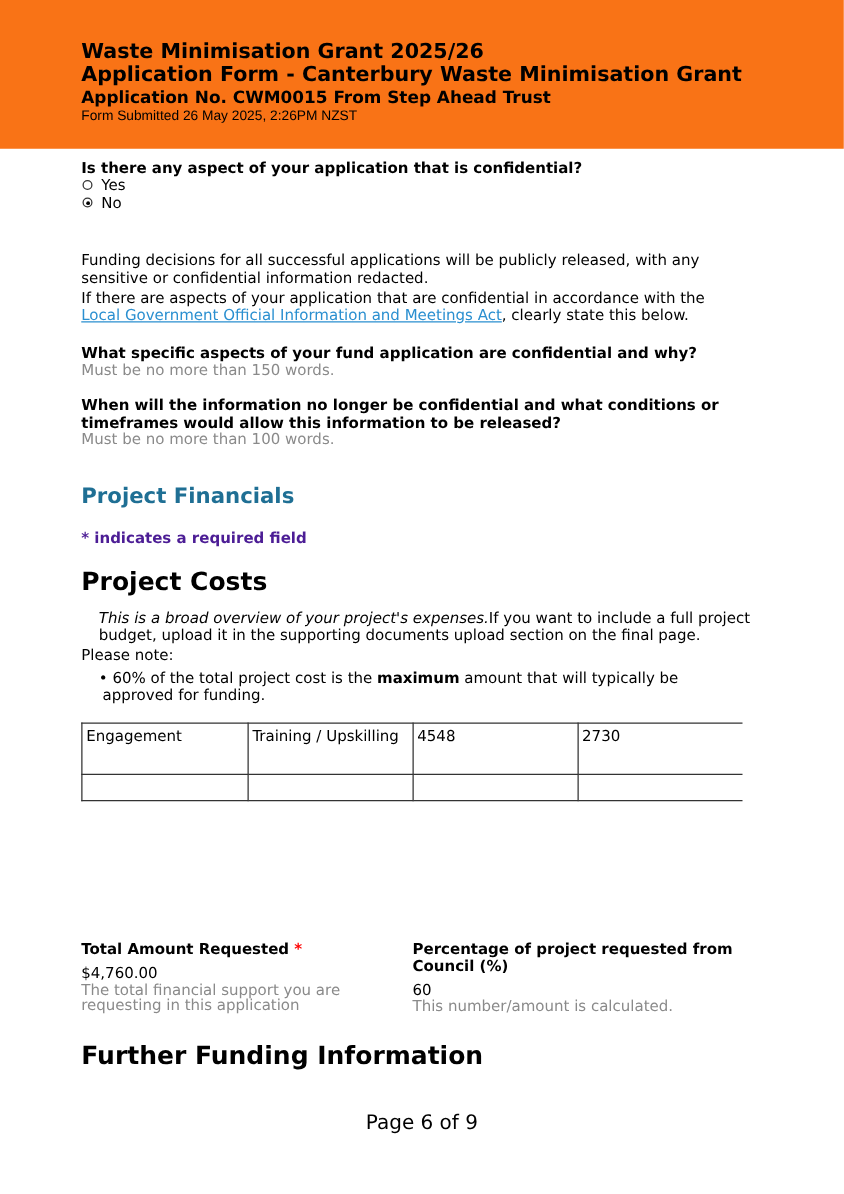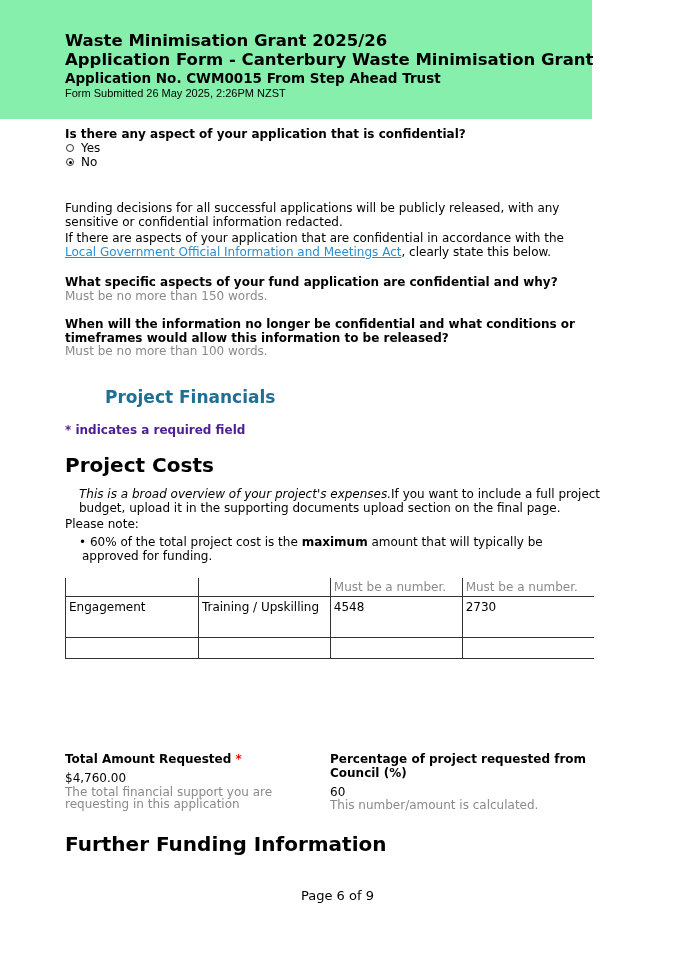--- a/index.html
+++ b/index.html
@@ -1,39 +1,39 @@
 <!DOCTYPE html>
 <html><head>
 <meta charset="utf-8">
 <style>
   html, body { margin:0; padding:0; }
   body { width:675px; height:955px; background:#ffffff; font-family:"DejaVu Sans", sans-serif; color:#000; position:relative; overflow:hidden; }
-  .header { position:absolute; left:0; top:0; width:592px; height:119px; background:#86efac; }
+  .header { position:absolute; left:0; top:0; width:675px; height:119px; background:#f97316; }
   .h1 { position:absolute; left:65px; font-weight:bold; font-size:16.5px; color:#000; white-space:nowrap; }
   .h3 { position:absolute; left:65px; top:70px; font-weight:bold; font-size:13.5px; white-space:nowrap; }
   .hsub { position:absolute; left:65px; top:87px; font-family:"Liberation Sans", sans-serif; font-size:11px; white-space:nowrap; }
   .abs { position:absolute; }
   .q { font-weight:bold; font-size:12px; }
   .t { font-size:12px; line-height:14px; }
   .hint { font-size:12px; color:#8a8a8a; }
   .radio { display:flex; align-items:center; font-size:12px; height:14px; }
   .rdot { width:8px; height:8px; border:1px solid #333; border-radius:50%; margin-right:7px; margin-left:1px; position:relative; box-sizing:border-box; }
   .rdot.checked::after { content:""; position:absolute; left:1.5px; top:1.5px; width:3px; height:3px; background:#000; border-radius:50%; }
   a.link { color:#2a8fd0; text-decoration:underline; }
-  .sec { font-weight:bold; font-size:17px; color:#1f6f94;margin-left:40px; }
+  .sec { font-weight:bold; font-size:17px; color:#1f6f94; }
   .req { font-weight:bold; font-size:12px; color:#4c1d95; }
   .h2 { font-weight:bold; font-size:20px; }
   table.costs { position:absolute; left:65px; top:578px; border-collapse:collapse; width:529px; font-size:12px; }
   table.costs th { text-align:left; vertical-align:top; font-weight:bold; padding:3px 3px 4px 3px; font-size:12px; line-height:14px; border:none; }
   table.costs td { border:1px solid #333; vertical-align:top; padding:3px 3px; height:14px; }
   table.costs tr.hintrow td { border-top:none; height:14px; padding:2px 3px; }
   table.costs td.lastcol { border-right:none; }
   table.costs tr.data td { height:34px;margin-left:23px; }
   table.costs tr.empty td { height:14px; }
-  .footer { position:absolute; top:888px; left:0; width:675px; text-align:center; font-size:13px; }
+  .footer { position:absolute; top:888px; left:0; width:675px; text-align:center; font-size:16px; }
 </style>
 </head>
 <body>
 
 <div class="header">
   <div class="h1" style="top:31px;">Waste Minimisation Grant 2025/26</div>
   <div class="h1" style="top:50px;">Application Form - Canterbury Waste Minimisation Grant</div>
   <div class="h3">Application No. CWM0015 From Step Ahead Trust</div>
   <div class="hsub">Form Submitted 26 May 2025, 2:26PM NZST</div>
 </div>
@@ -73,26 +73,20 @@
 </div>
 
 <table class="costs">
   <colgroup>
       <col style="width:133px">
       <col style="width:132px">
       <col style="width:132px">
       <col style="width:132px">
     </colgroup>
   <tbody>
-  <tr class="hintrow">
-    <td></td>
-    <td></td>
-    <td class="hint">Must be a number.</td>
-    <td class="hint lastcol">Must be a number.</td>
-  </tr>
   <tr class="data">
     <td>Engagement</td>
     <td>Training / Upskilling</td>
     <td>4548</td>
     <td class="lastcol">2730</td>
   </tr>
   <tr class="empty">
     <td></td>
     <td></td>
     <td></td>

